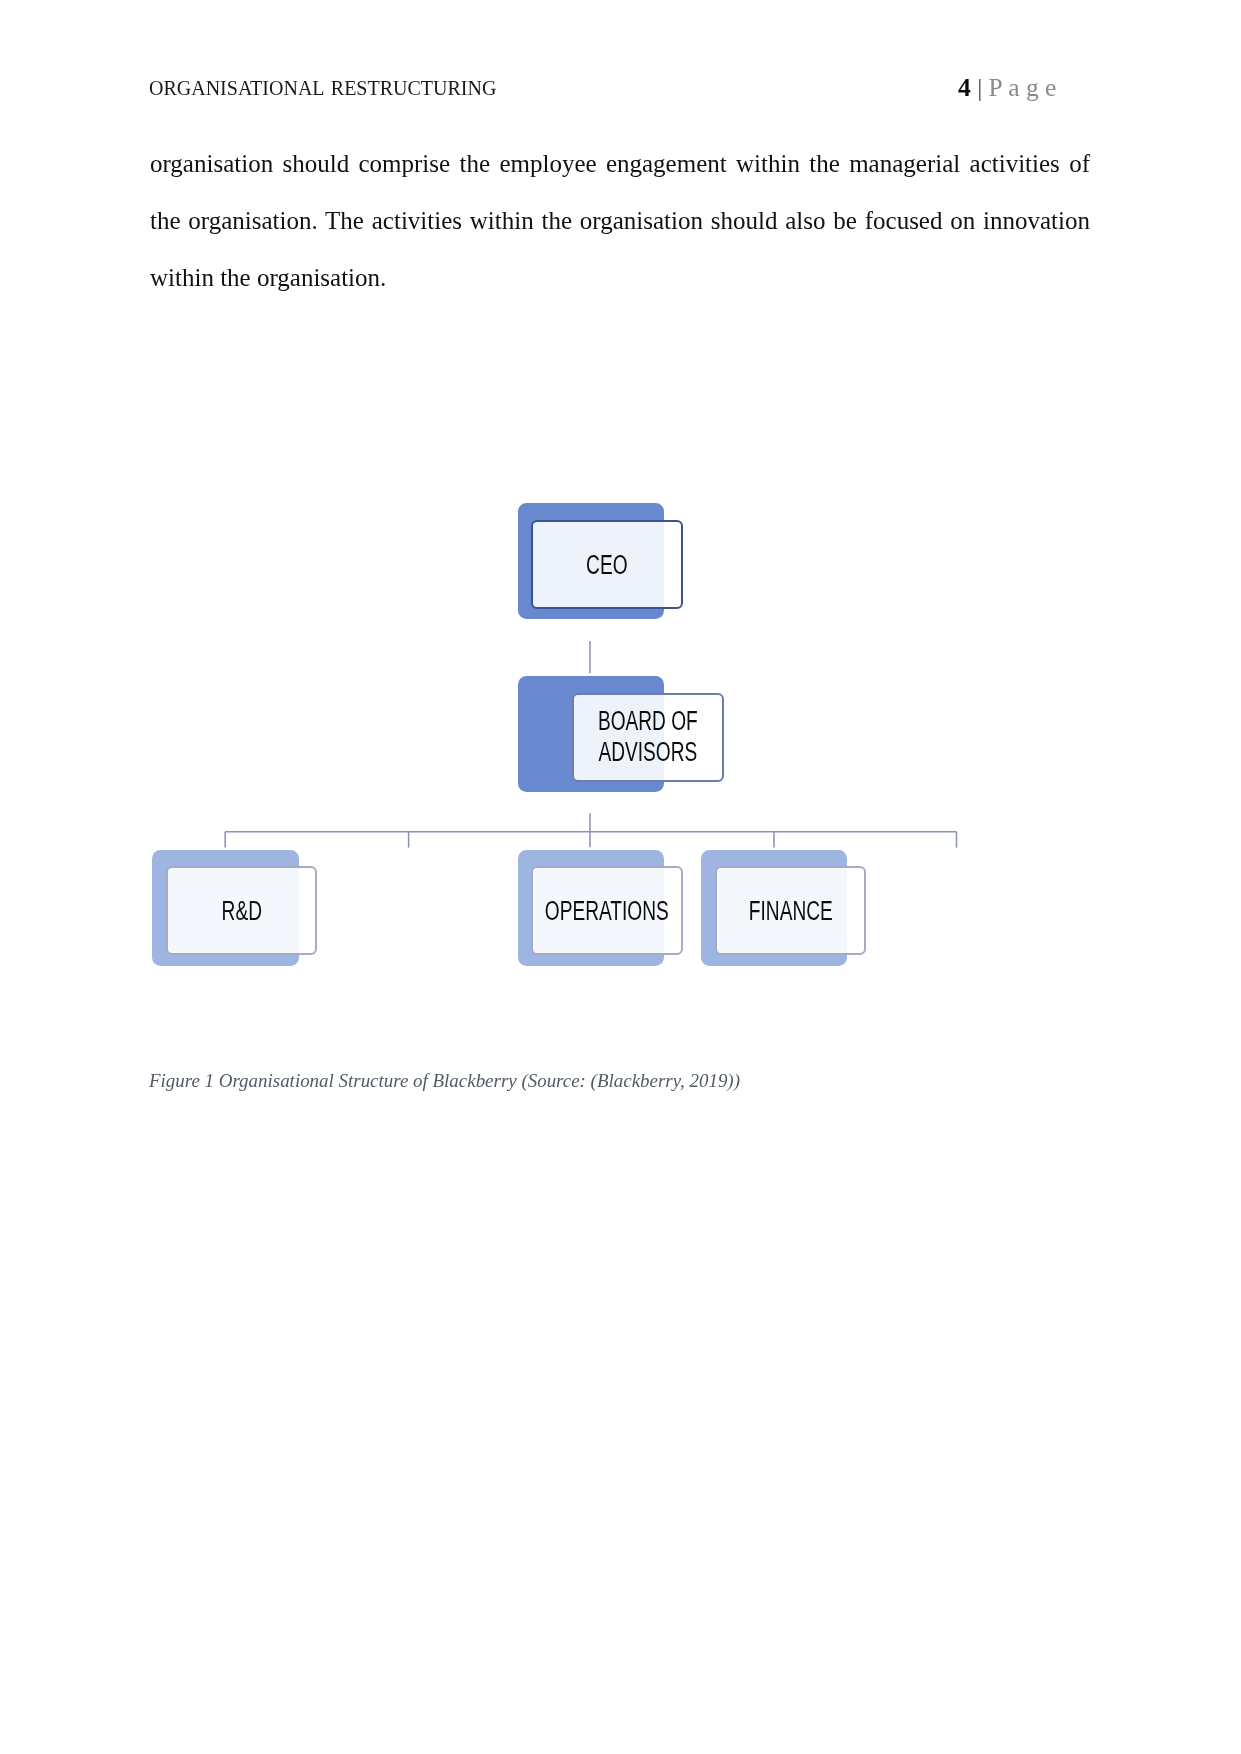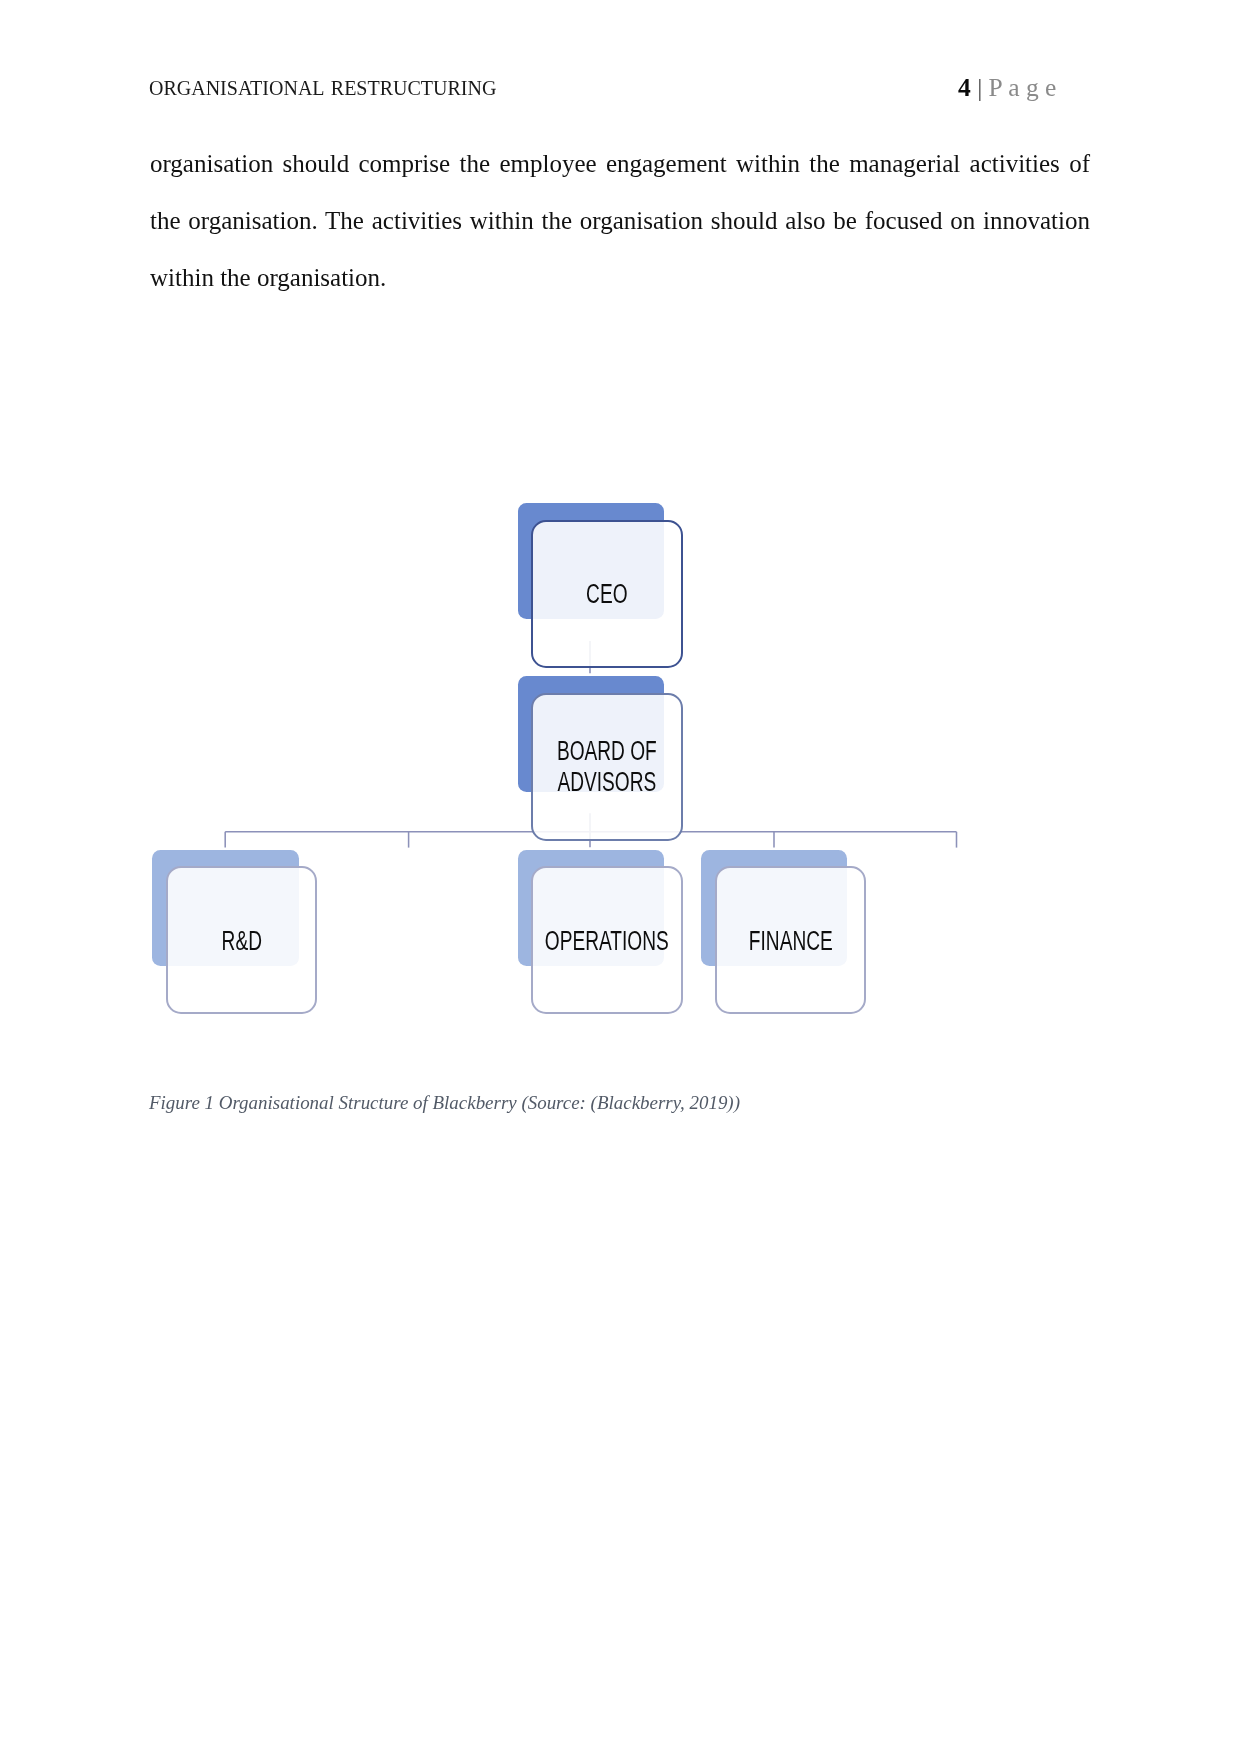--- a/index.html
+++ b/index.html
@@ -23,34 +23,34 @@
   .hdr-pg{color:#8a8a8a;}
 
   
   .para{will-change:transform;position:absolute;left:149.5px;top:135px;width:940px;
     font-size:25px;line-height:57px;color:#111;text-align:justify;}
 
   
   .chart{position:absolute;left:0px;top:0px;width:1241px;height:1754px;}
   .node{position:absolute;width:146.3px;height:115.7px;}
   .node .back{position:absolute;left:0;top:0;width:146.3px;height:115.7px;border-radius:8.5px;}
-  .node .front{position:absolute;left:13.5px;top:16.4px;width:151.6px;height:148px;
-     border-radius:15px;box-sizing:border-box;}
+  .node .front{position:absolute;left:13.5px;top:16.4px;width:151.6px;height:89px;
+     border-radius:6px;box-sizing:border-box;}
   .node .lbl{position:absolute;left:-30px;right:-30px;top:50%;
      transform:translateY(-50%) scaleX(0.678) translateZ(0);
      text-align:center;font-family:"Liberation Sans",sans-serif;color:#0d0d0d;
      font-size:28.2px;line-height:30.8px;margin-top:-0.6px;}
 
   .n-top .back{background:#6889CF;}
   .n-top .front{background:rgba(255,255,255,0.885);border:2.1px solid #3D5291;}
-  .n-mid .front{background:rgba(255,255,255,0.885);border:2.1px solid #6C7DAB;}
+  .n-mid .front{background:rgba(255,255,255,0.885);border:2.1px solid #6C7DAB;margin-left:41px;}
   .n-bot .back{background:#9DB5E0;}
   .n-bot .front{background:rgba(255,255,255,0.885);border:2px solid #A5AAC8;}
 
-  .cap{will-change:transform;position:absolute;left:149.2px;top:1092px;font-size:18.95px;
+  .cap{will-change:transform;position:absolute;left:149.2px;top:1070px;font-size:18.95px;
     font-style:italic;color:#525A67;font-family:"Liberation Serif",serif;}
   svg.connectors{position:absolute;left:0;top:0;}
 </style>
 </head>
 <body>
 
 <div class="page">
 
   <div class="hdr">
     <div class="hdr-title">ORGANISATIONAL RESTRUCTURING</div>

